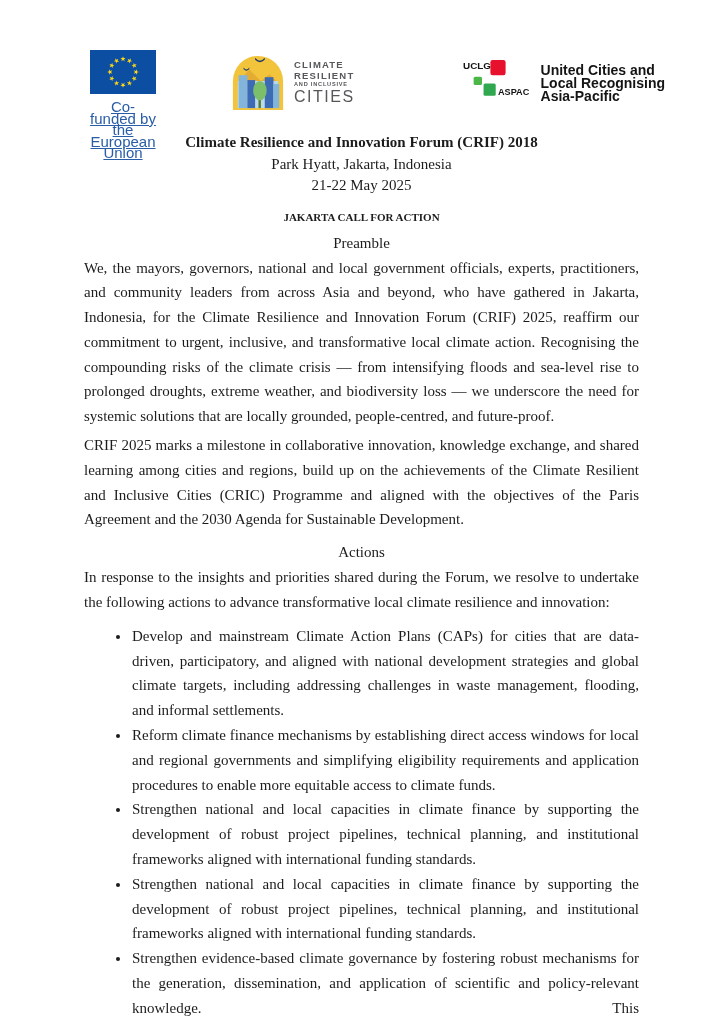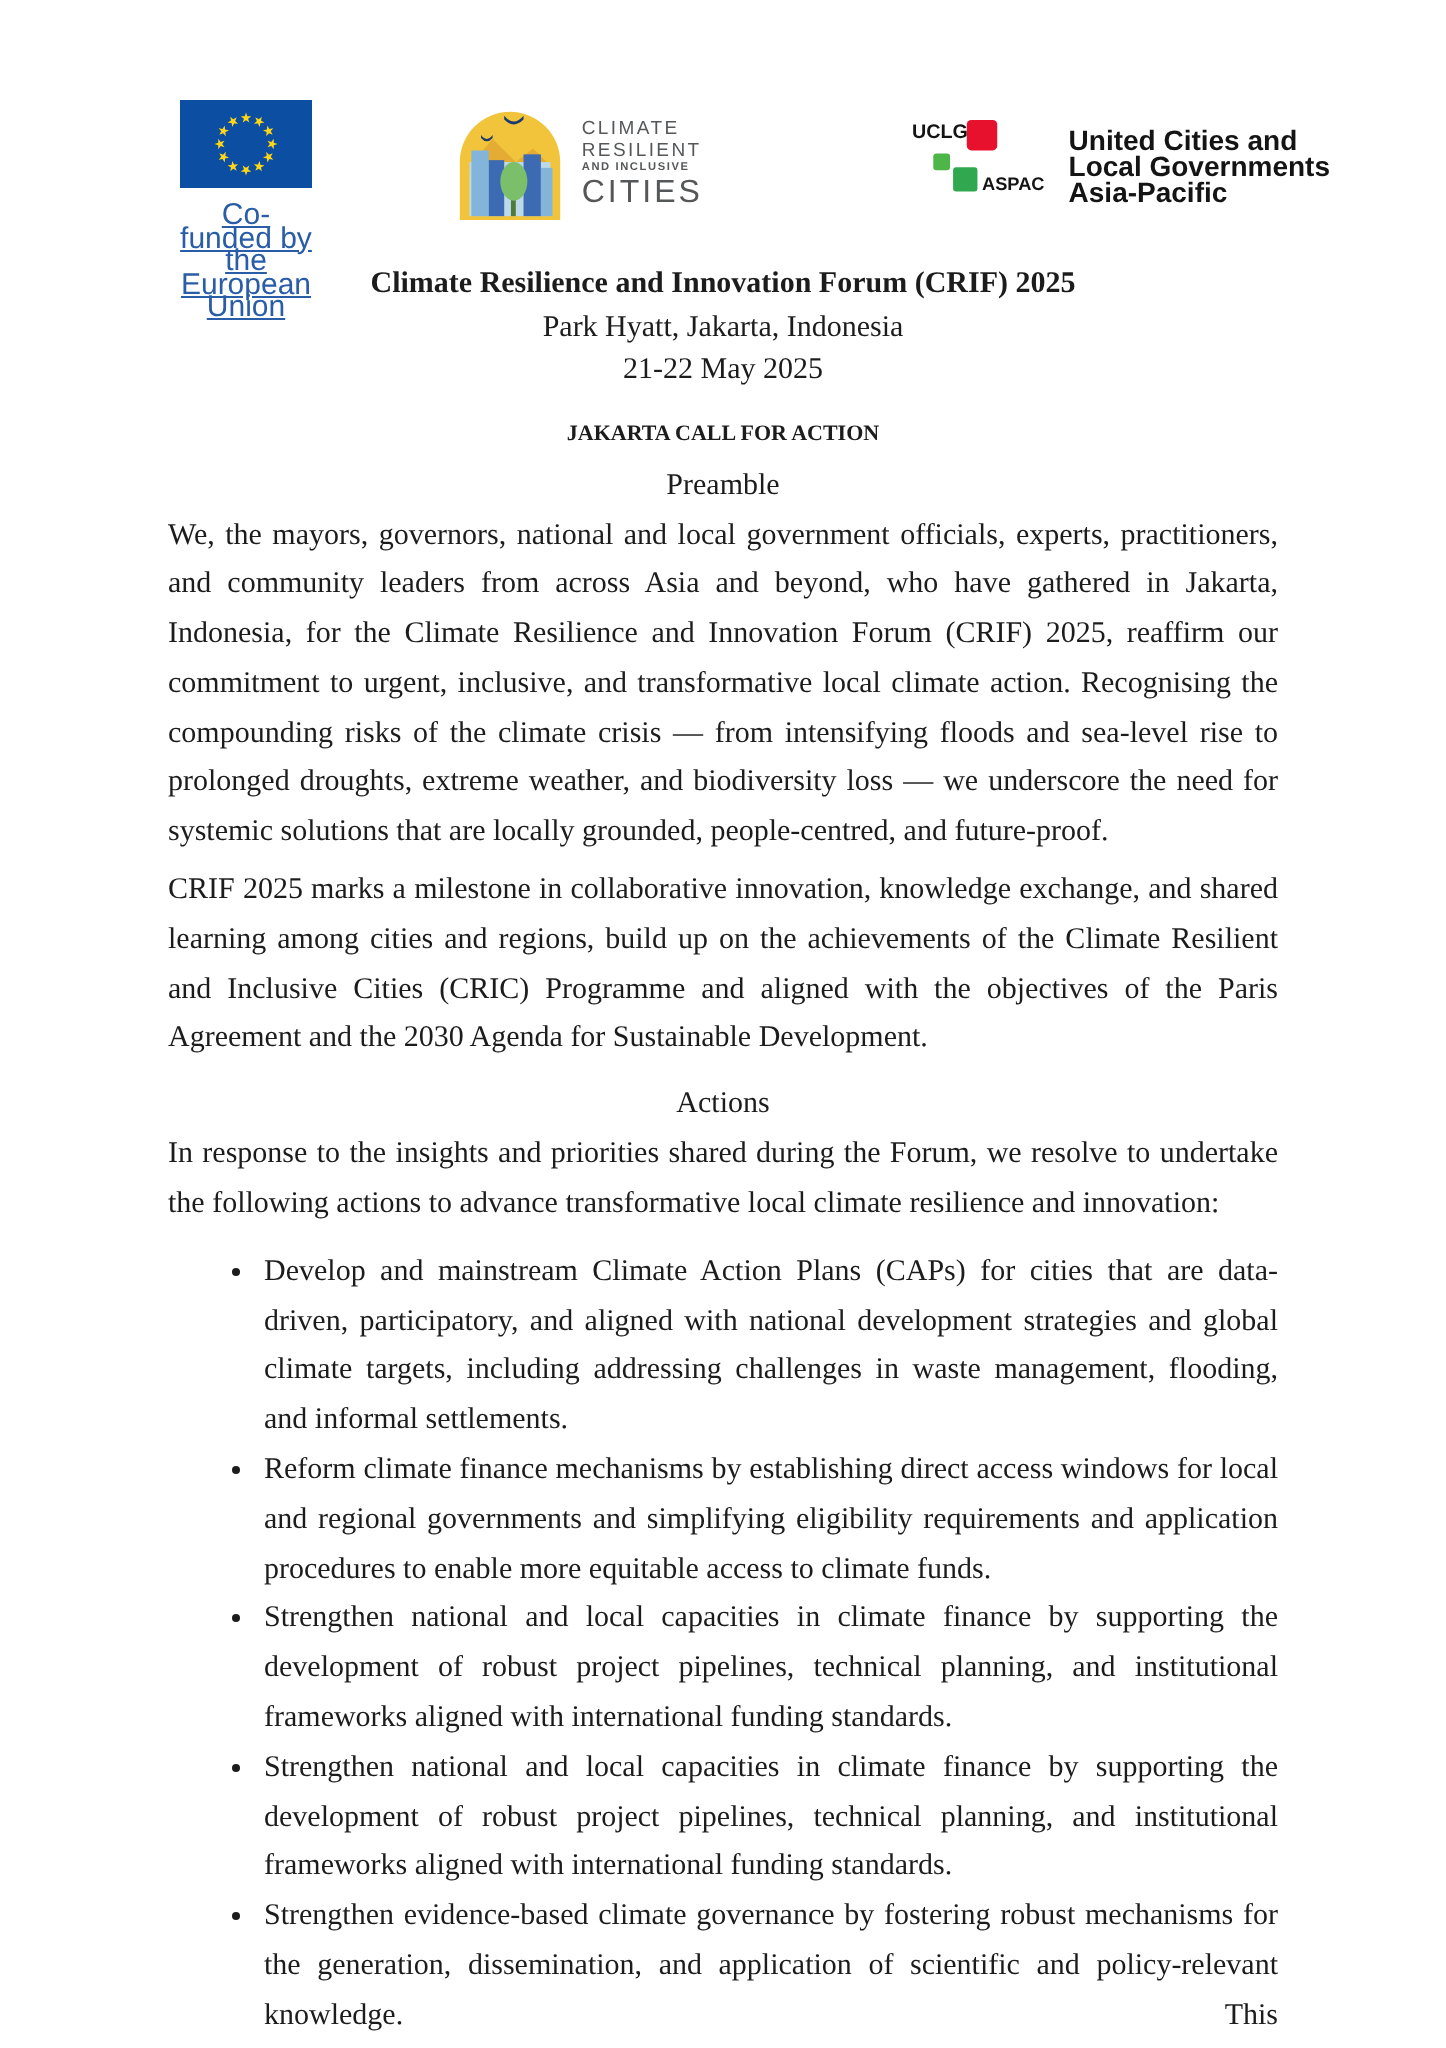--- a/index.html
+++ b/index.html
@@ -27,21 +27,21 @@
   .logo-eu .eu-caption {
     margin-top: 3px;
     font-family: "Liberation Sans", sans-serif;
     font-size: 15px;
     line-height: 11.5px;
     color: #2A5DA8;
     text-decoration: underline;
   }
   .logo-cric { display: flex; align-items: center; gap: 8px; margin-right: 36px; margin-top: 2px; }
   .cric-text { font-family: "Liberation Sans", sans-serif; color: #555759; }
-  .cric-text .l1, .cric-text .l2 { font-size: 9.5px; letter-spacing: 1.2px; line-height: 11px; font-weight: normal; }
+  .cric-text .l1, .cric-text .l2 { font-size: 9.5px; letter-spacing: 1.2px; line-height: 11px; font-weight: bold; }
   .cric-text .l3 { font-size: 5.6px; letter-spacing: 0.8px; line-height: 7px; font-weight: bold; }
   .cric-text .l4 { font-size: 16px; letter-spacing: 1.5px; line-height: 17px; font-weight: normal; }
   .logo-uclg { display: flex; align-items: flex-start; gap: 8px; margin-top: 8px; }
   .uclg-name {
     font-family: "Liberation Sans", sans-serif;
     font-size: 14px;
     font-weight: bold;
     line-height: 13px;
     color: #141414;
     padding-top: 6px;
@@ -132,30 +132,30 @@
     <div class="logo-uclg">
       <svg width="70" height="42" viewBox="0 0 92 54">
         <text x="0" y="14" font-family="Liberation Sans, sans-serif" font-size="13" font-weight="bold" fill="#141414">UCLG</text>
         <rect x="36" y="2" width="20" height="20" rx="3" fill="#E8112D"></rect>
         <rect x="14" y="24" width="11" height="11" rx="2" fill="#4CB648"></rect>
         <rect x="27" y="33" width="16" height="16" rx="2" fill="#2FA84F"></rect>
         <text x="46" y="48" font-family="Liberation Sans, sans-serif" font-size="12" font-weight="bold" fill="#141414">ASPAC</text>
       </svg>
       <div class="uclg-name">
         <div>United Cities and</div>
-        <div>Local Governments</div>
+        <div>Local Recognising</div>
         <div>Asia-Pacific</div>
       </div>
     </div>
   </div>
 
   <div class="doc">
 
     <div class="doc-header">
-      <div class="doc-title">Climate Resilience and Innovation Forum (CRIF) 2025</div>
+      <div class="doc-title">Climate Resilience and Innovation Forum (CRIF) 2018</div>
       <div>Park Hyatt, Jakarta, Indonesia</div>
       <div>21-22 May 2025</div>
     </div>
 
     <div class="call-title">JAKARTA CALL FOR ACTION</div>
 
     <div class="section-heading">Preamble</div>
 
     <p class="para">We, the mayors, governors, national and local government officials, experts, practitioners, and community leaders from across Asia and beyond, who have gathered in Jakarta, Indonesia, for the Climate Resilience and Innovation Forum (CRIF) 2025, reaffirm our commitment to urgent, inclusive, and transformative local climate action. Recognising the compounding risks of the climate crisis — from intensifying floods and sea-level rise to prolonged droughts, extreme weather, and biodiversity loss — we underscore the need for systemic solutions that are locally grounded, people-centred, and future-proof.</p>
     <p class="para">CRIF 2025 marks a milestone in collaborative innovation, knowledge exchange, and shared learning among cities and regions, build up on the achievements of the Climate Resilient and Inclusive Cities (CRIC) Programme and aligned with the objectives of the Paris Agreement and the 2030 Agenda for Sustainable Development.</p>

